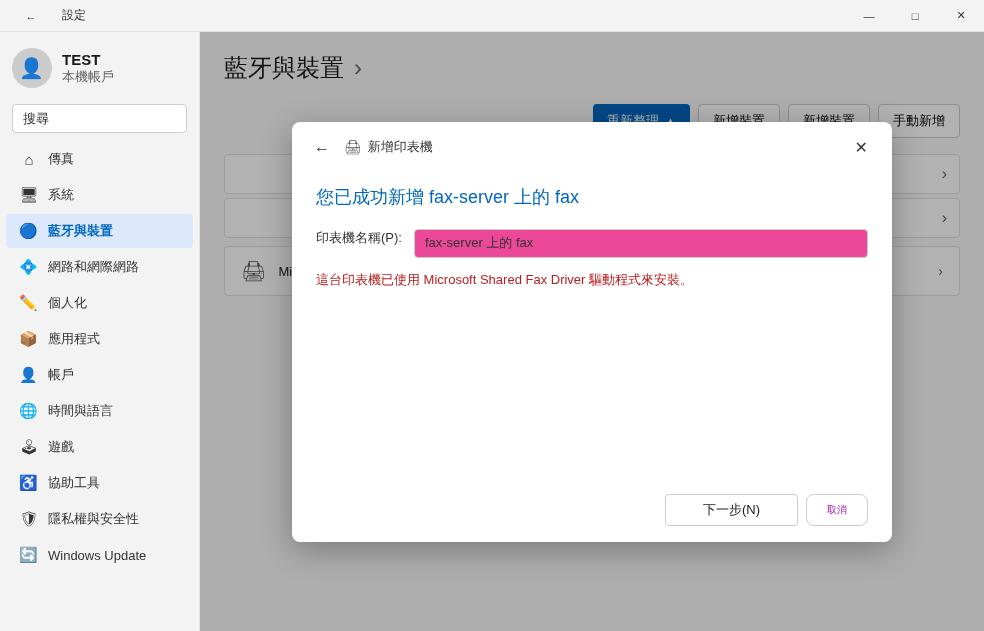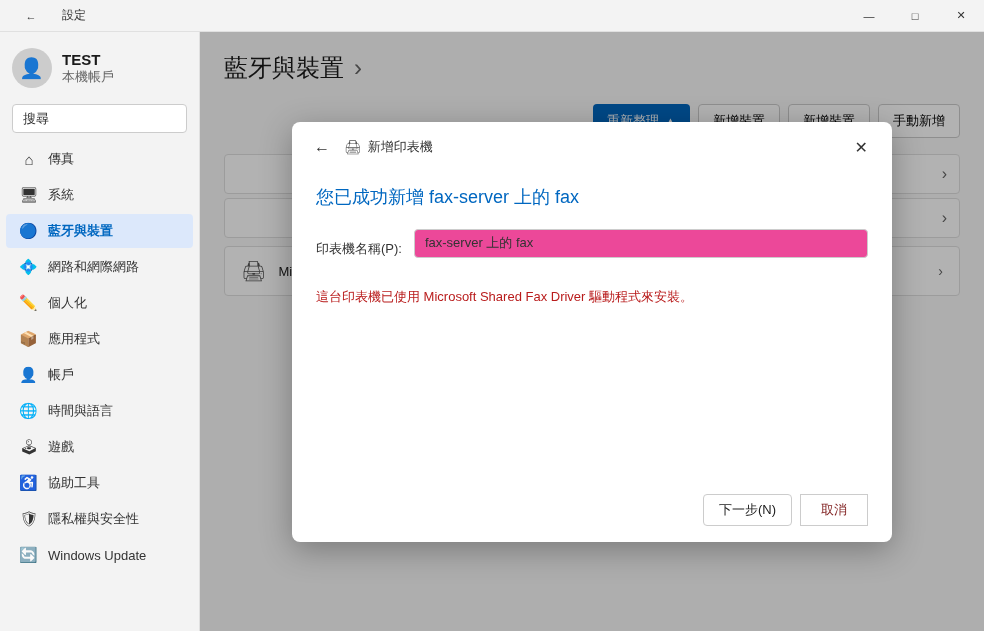--- a/index.html
+++ b/index.html
@@ -250,23 +250,23 @@
       padding: 16px 24px;
       flex: 1;
     }
     .dialog-success-title {
       font-size: 18px;
       color: #0067c0;
       margin-bottom: 20px;
     }
     .dialog-field-row {
       display: flex;
-      align-items: flex-end;
+      align-items: flex-start;
       gap: 12px;
-      margin-bottom: 29px;
+      margin-bottom: 12px;
     }
     .dialog-field-label {
       font-size: 13px;
       color: #333;
       white-space: nowrap;
       min-width: 80px;
     }
     .dialog-field-input {
       flex: 1;
       padding: 6px 10px;
@@ -285,34 +285,34 @@
     .dialog-footer {
       display: flex;
       justify-content: flex-end;
       gap: 8px;
       padding: 16px 24px;
       border-top: none;
     }
     .dialog-btn-primary {
       background: white;
       border: 1px solid #ccc;
-      padding: 6px 15px;
+      padding: 6px 37px;
       border-radius: 4px;
       cursor: pointer;
       font-size: 13px;
       color: #1a1a1a;
     }
     .dialog-btn-cancel {
       background: white;
       border: 1px solid #ccc;
       padding: 6px 20px;
-      border-radius: 0;
-      cursor: pointer;
-      font-size: 13px;
-      color: #7f1d1d;
+      border-radius: 8px;
+      cursor: pointer;
+      font-size: 10px;
+      color: #a21caf;
     }
 
     
     .main-top-actions {
       display: flex;
       justify-content: flex-end;
       gap: 8px;
       margin-bottom: 16px;
     }
     .top-btn {

